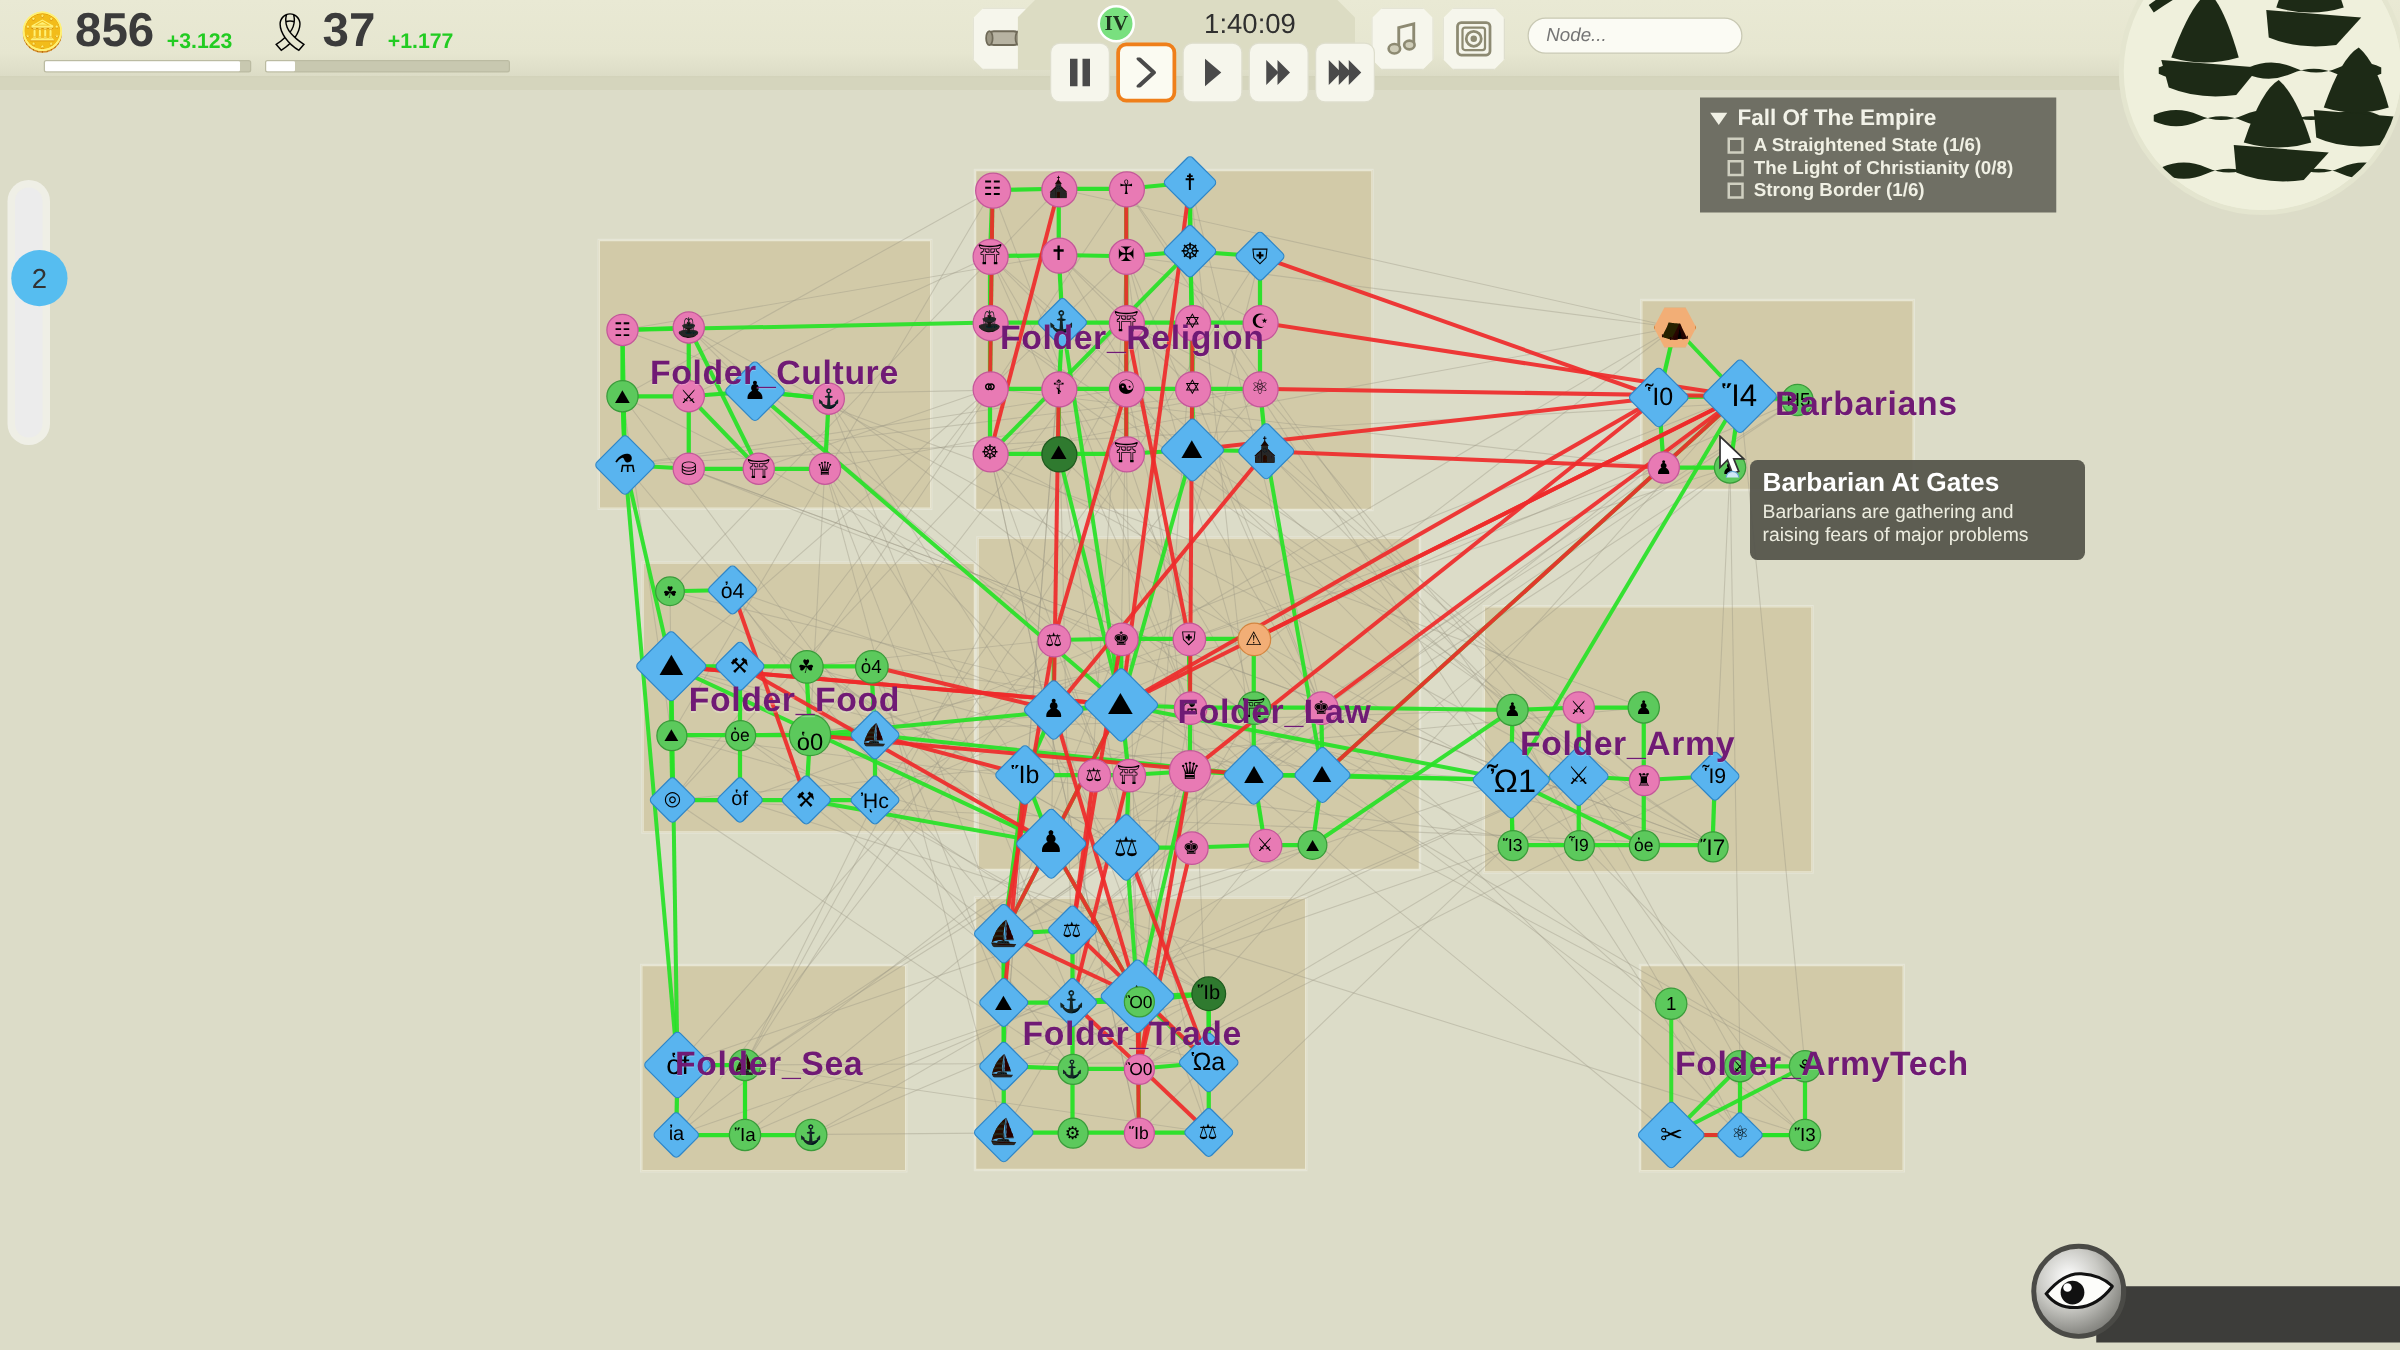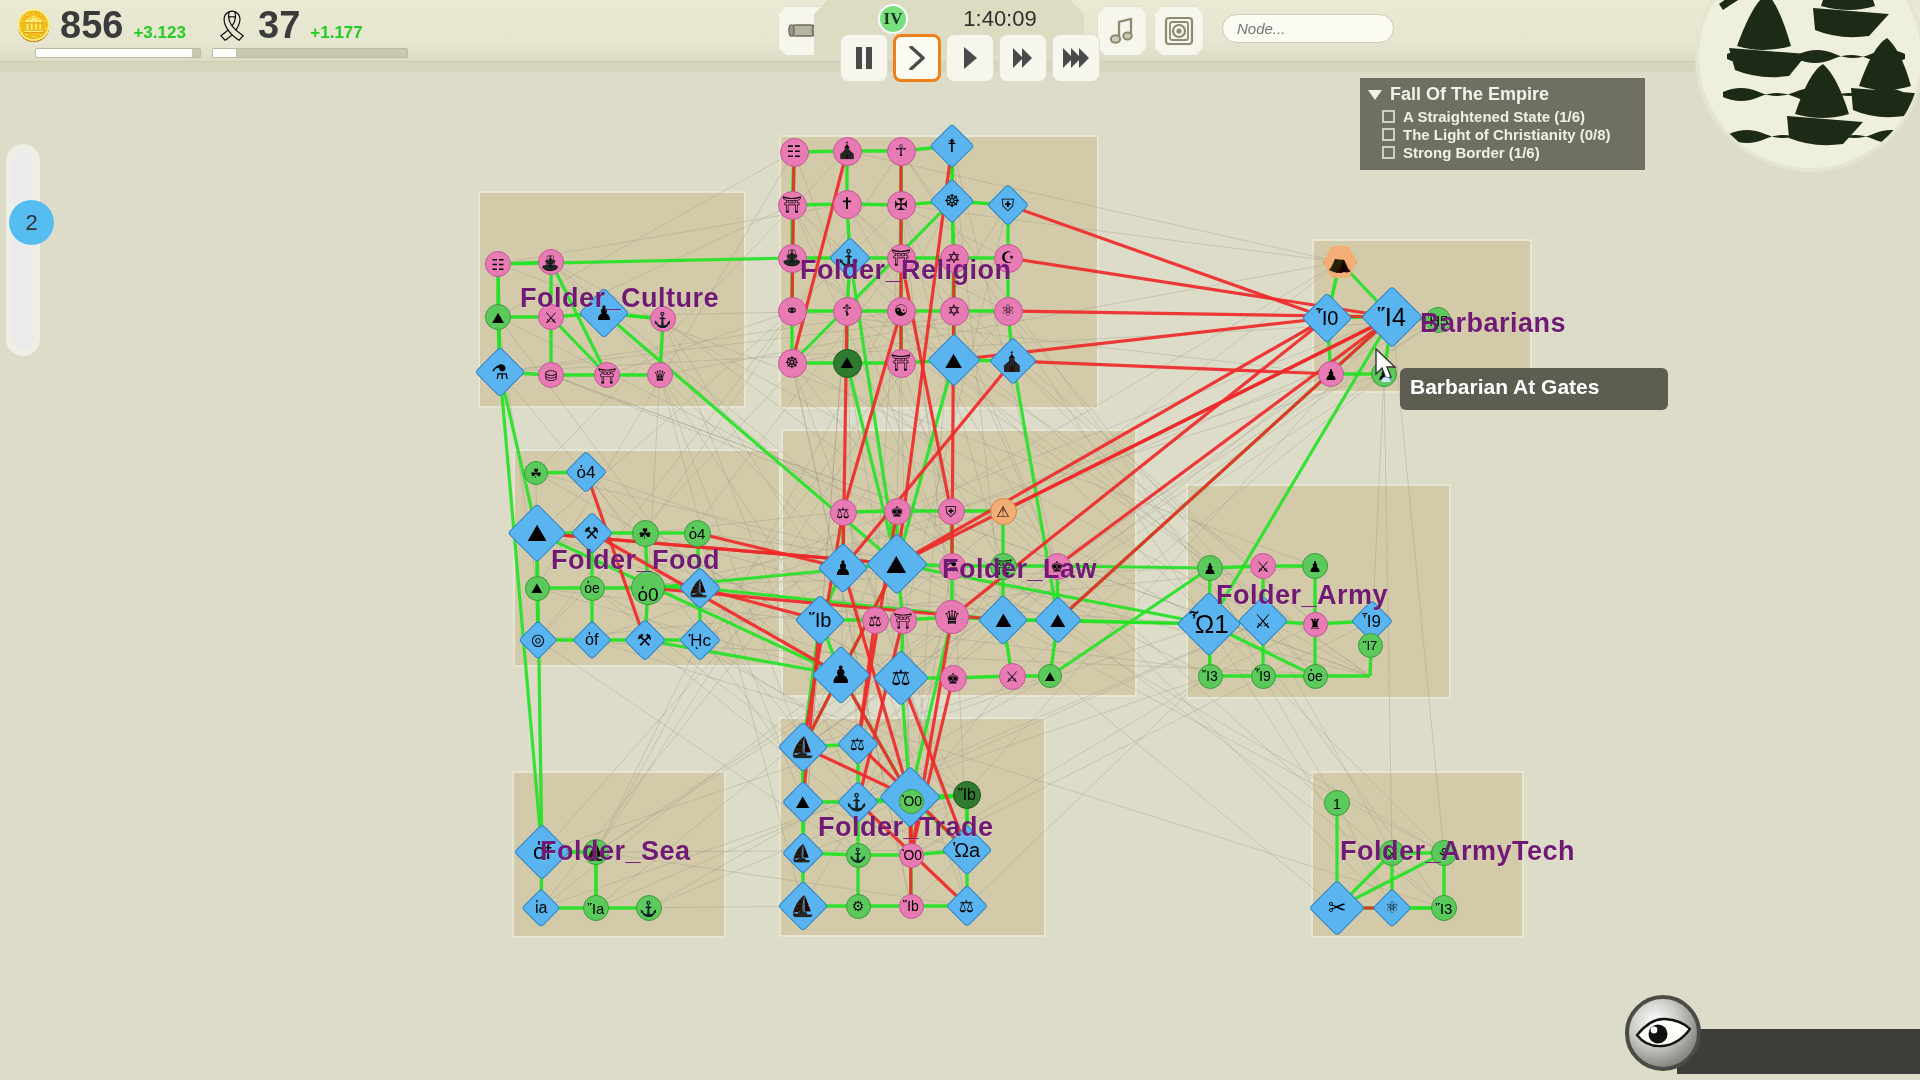--- a/index.html
+++ b/index.html
@@ -860,21 +860,21 @@
         </div>
         <div class="node circle n-green" style="left: 1197.5px; top: 663.5px; width: 25px; height: 25px; font-size: 14px;">
           <span class="glyph">Ἴ3</span>
         </div>
         <div class="node circle n-green" style="left: 1250.5px; top: 663.5px; width: 25px; height: 25px; font-size: 14px;">
           <span class="glyph">Ἷ9</span>
         </div>
         <div class="node circle n-green" style="left: 1302.5px; top: 663.5px; width: 25px; height: 25px; font-size: 14px;">
           <span class="glyph">ὀe</span>
         </div>
-        <div class="node circle n-green" style="left: 1357.5px; top: 633px; width: 25px; height: 25px; font-size: 13px;">
+        <div class="node circle n-green" style="left: 1357.5px; top: 665px; width: 25px; height: 25px; font-size: 18px;">
           <span class="glyph">Ἴ7</span>
         </div>
         <div class="node hex n-orange" style="left: 1323px; top: 245px; width: 34px; height: 34px; font-size: 19px;">
           <span class="glyph">⛺</span>
         </div>
         <div class="node diamond n-blue" style="left: 1309px; top: 300px; width: 36px; height: 36px; font-size: 20px;">
           <span class="glyph">Ἷ0</span>
         </div>
         <div class="node diamond n-blue" style="left: 1370px; top: 295px; width: 44px; height: 44px; font-size: 25px;">
           <span class="glyph">Ἵ4</span>
@@ -1115,20 +1115,21 @@
     </div>
     <div class="obj-row">
       <span class="obj-check"></span>
       <span class="obj-label">Strong Border (1/6)</span>
     </div>
   </div>
 
   <div id="tooltip">
     <div id="tt-main">
       <div id="tt-title">Barbarian At Gates</div>
+      <div id="tt-desc">Barbarians are gathering and raising fears of major problems</div>
     </div>
   </div>
 
   <div id="eye-widget">
     <div id="bottom-strip"></div>
     <div id="eye-ball">
       <svg width="56" height="36" viewBox="0 0 56 36">
         <path d="M2,20 q14,-17 28,-16 q16,1 25,10 q-12,16 -28,17 q-16,1 -25,-11 z" fill="#fdfdfa" stroke="#111" stroke-width="2.4"></path>
         <circle cx="23" cy="19" r="9.5" fill="#111"></circle>
         <circle cx="19" cy="15" r="3.4" fill="#fff"></circle>

